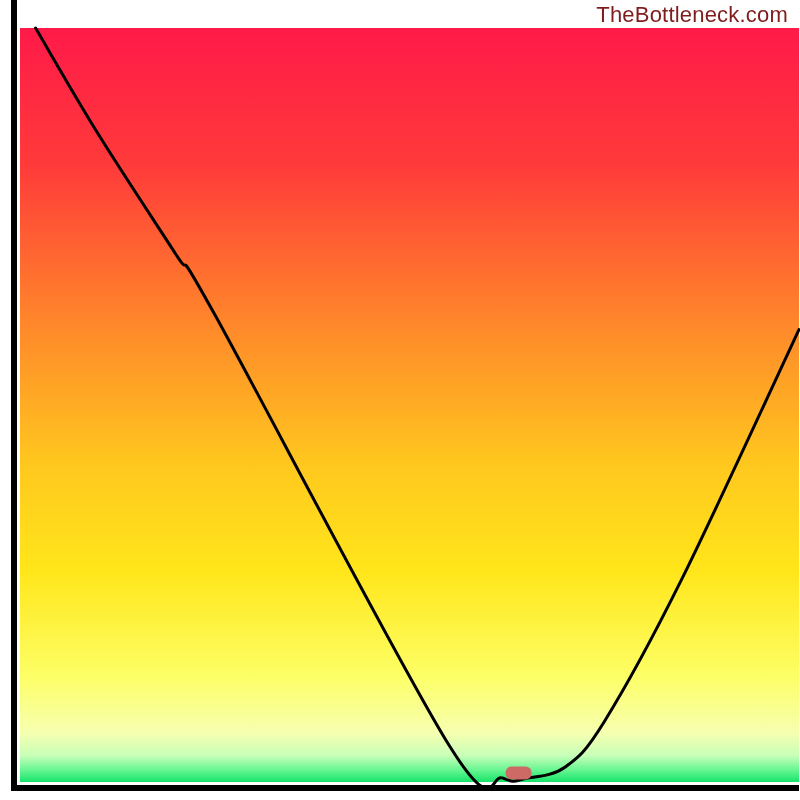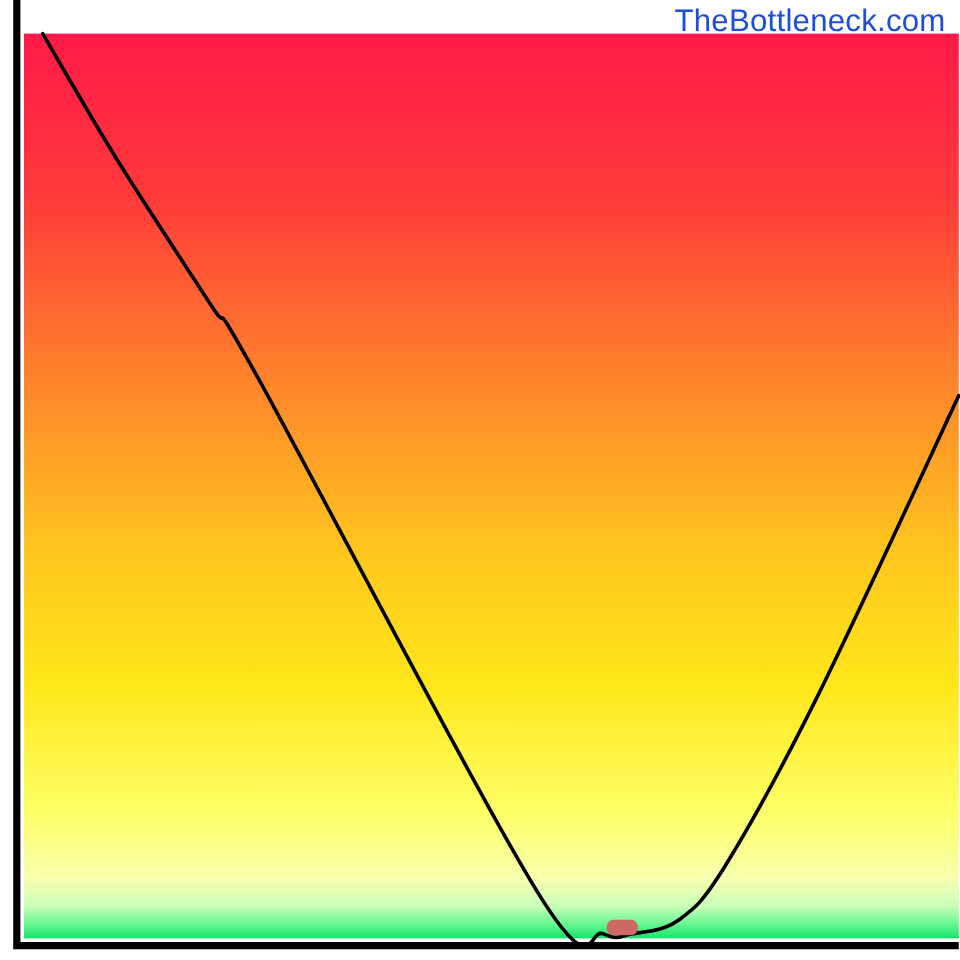--- a/index.html
+++ b/index.html
@@ -13,22 +13,22 @@
   }
   .chart-container {
     position: relative;
     width: 800px;
     height: 800px;
   }
   .watermark {
     position: absolute;
     top: 2px;
     right: 12px;
-    color: #1d4ed8;
-    font-size: 26px;
+    color: #7f1d1d;
+    font-size: 22px;
     font-weight: 500;
     letter-spacing: 0.2px;
     z-index: 10;
   }
   svg {
     display: block;
     position: absolute;
     top: 0;
     left: 0;
   }

